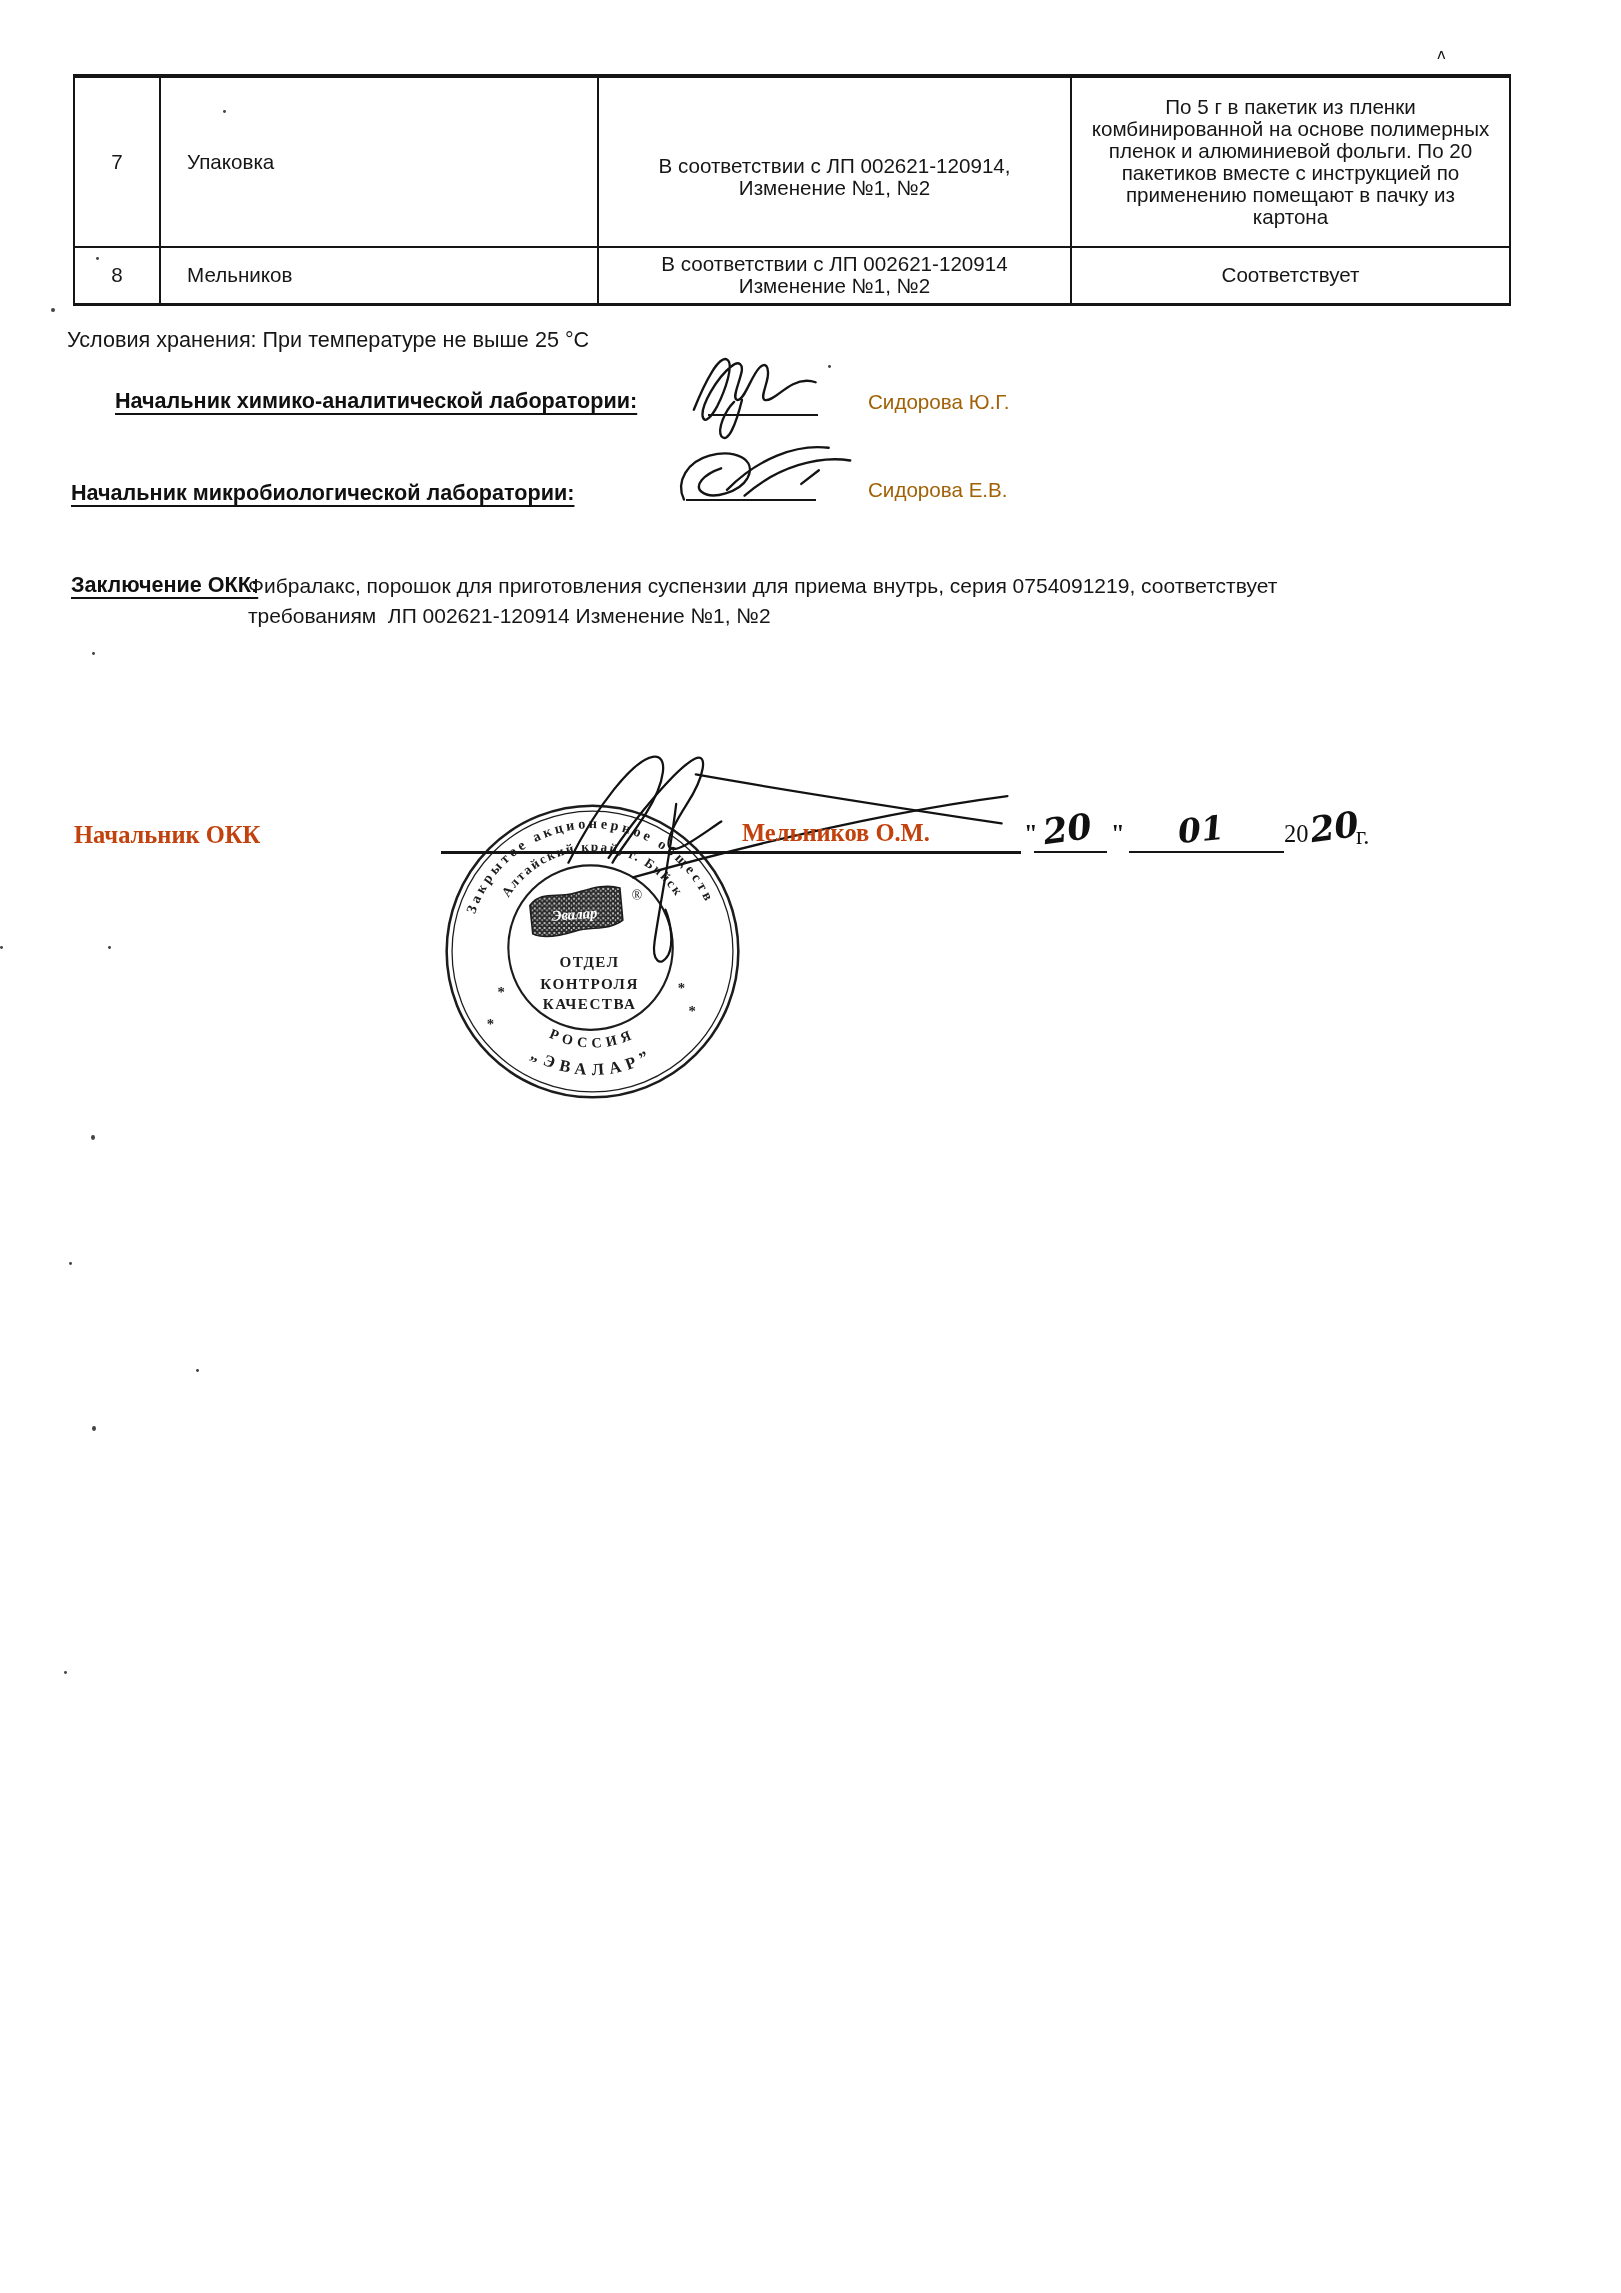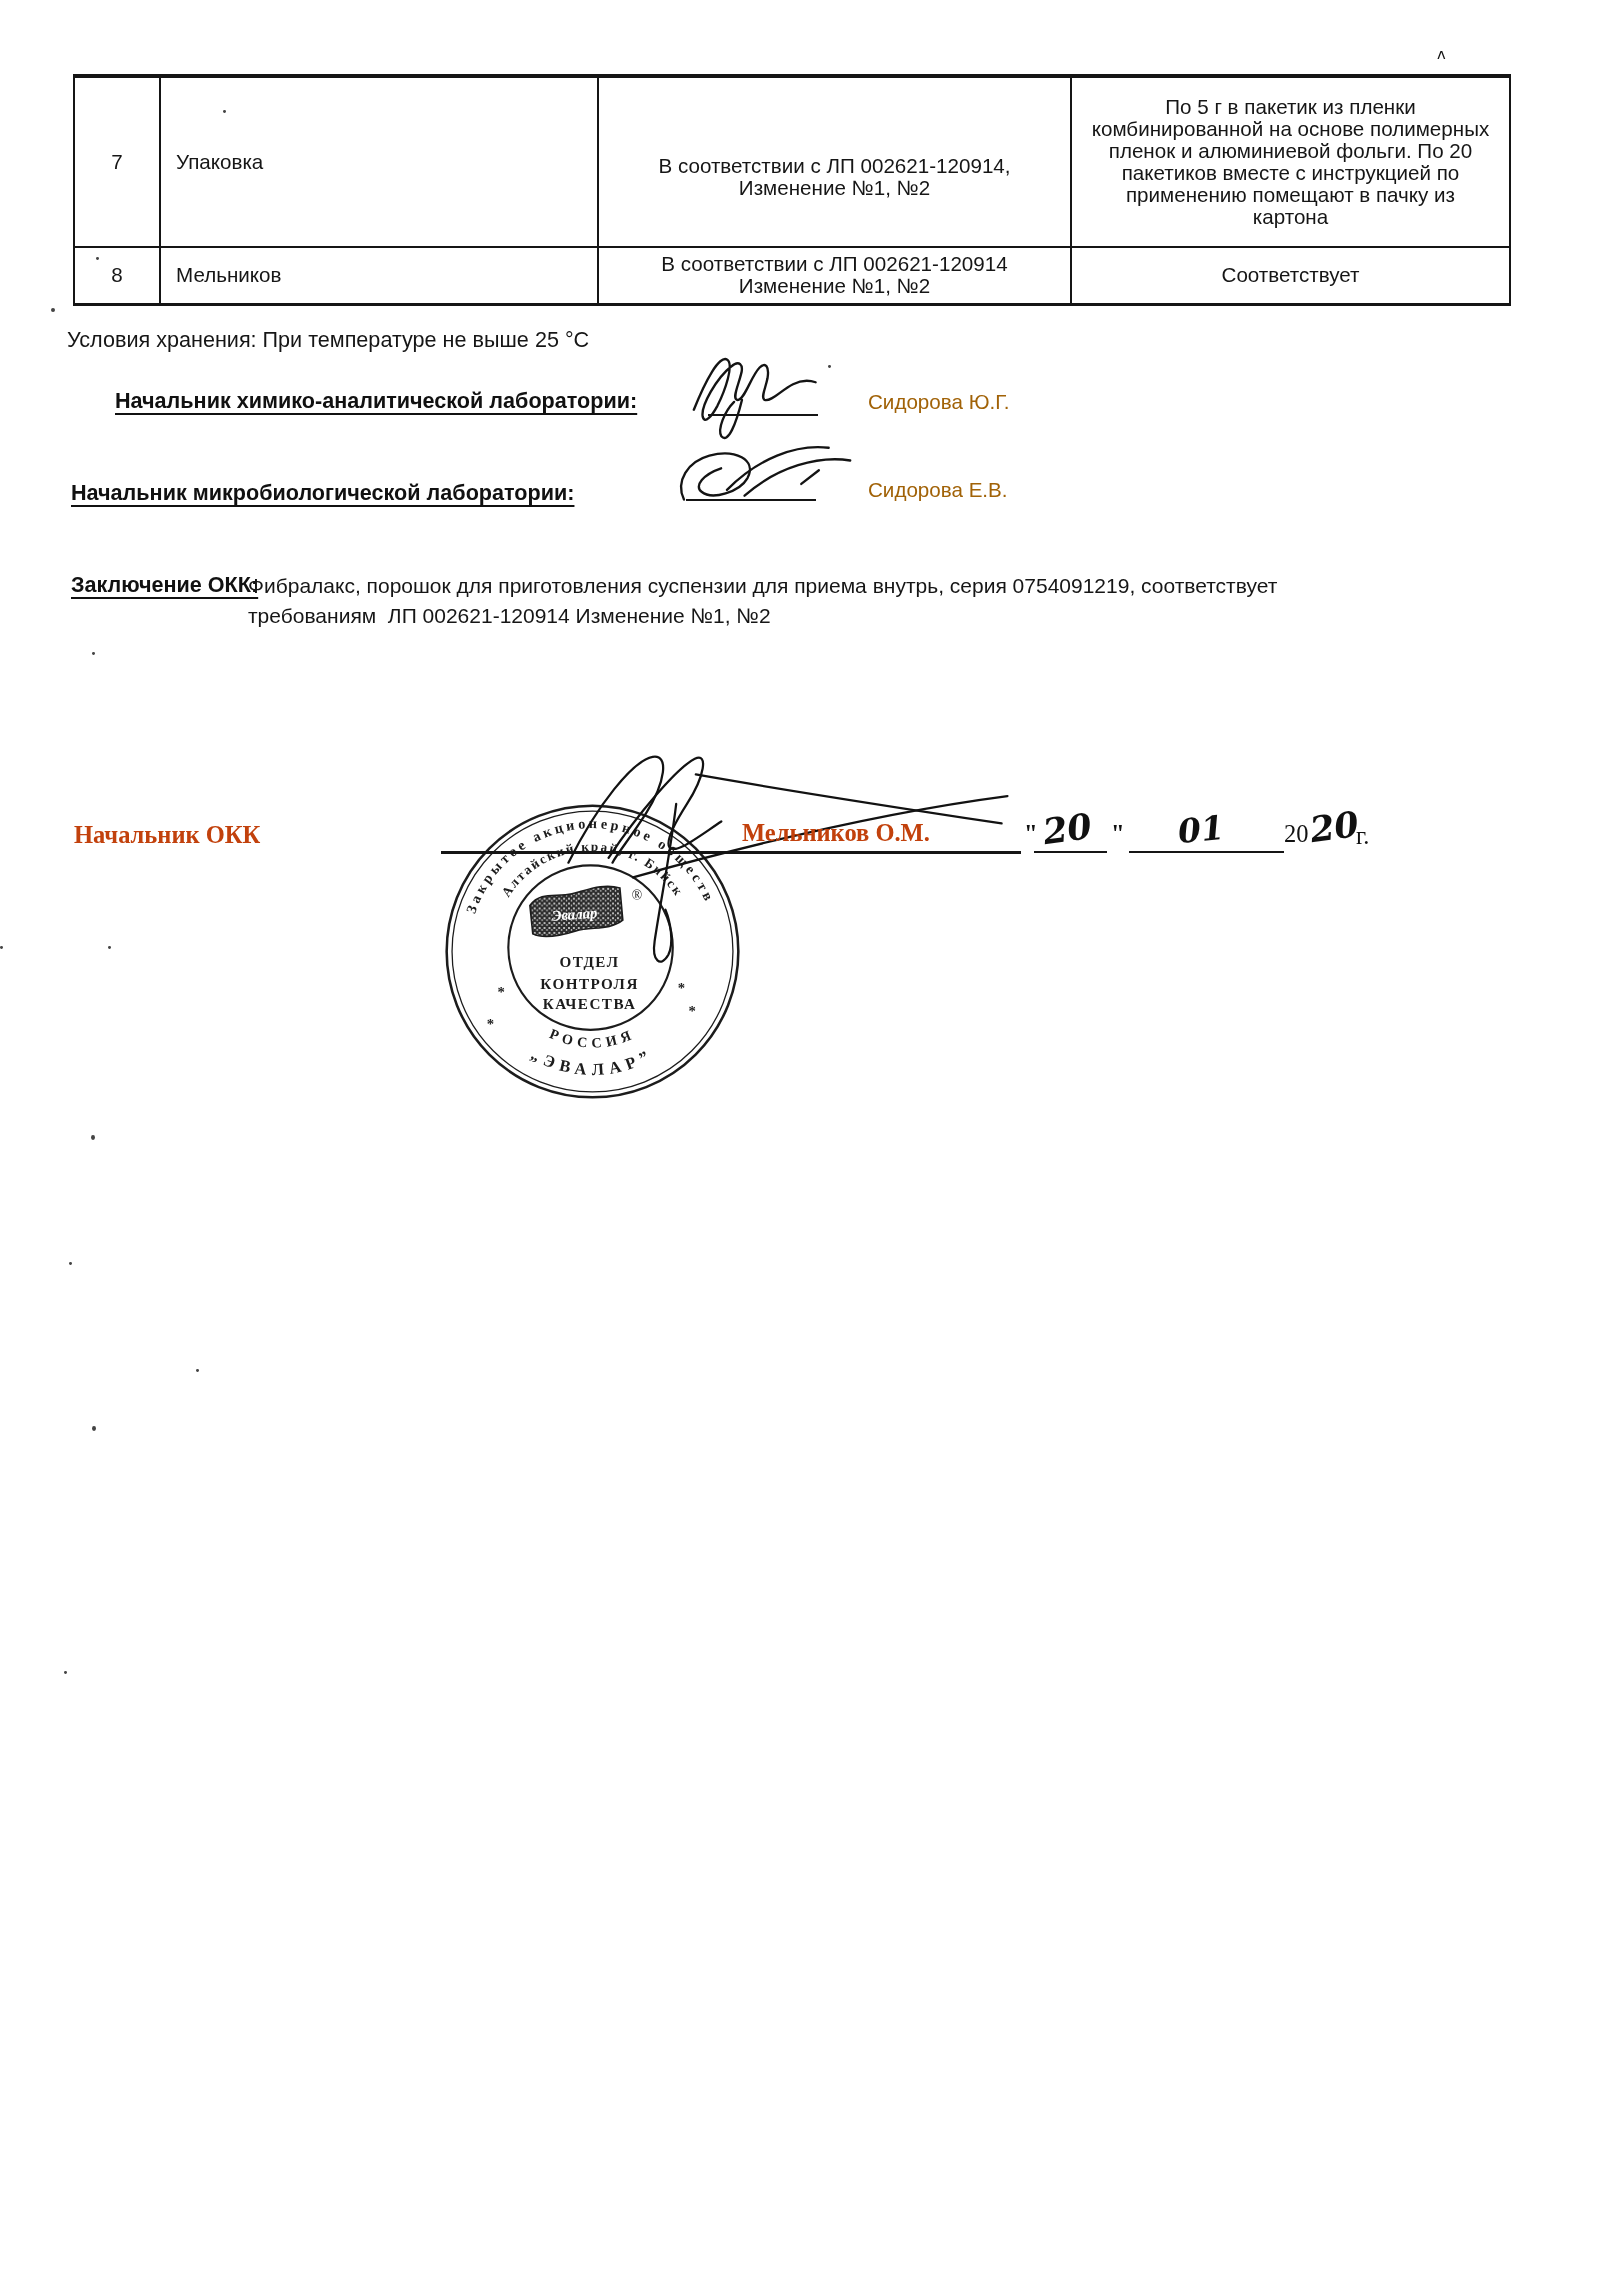--- a/index.html
+++ b/index.html
@@ -5,21 +5,21 @@
   html,body{margin:0;padding:0;background:#ffffff;}
   .page{position:relative;width:1621px;height:2294px;background:#fff;overflow:hidden;
         font-family:"Liberation Sans",sans-serif;color:#1a1a1a;}
   .abs{position:absolute;}
   
   table.qc{border-collapse:collapse;table-layout:fixed;width:1437px;
            border:2.9px solid #151515;border-top:4.9px solid #151515;border-bottom:3.9px solid #151515;}
   table.qc td{border:2px solid #151515;font-size:20.6px;line-height:22px;
               vertical-align:middle;color:#161616;}
   td.cnum{text-align:center;font-size:22.5px;}
-  td.cname{text-align:left;padding-left:15px;}
+  td.cname{text-align:left;padding-left:26px;}
   td.cstd{text-align:center;white-space:pre-line;margin-left:32px;}
   td.cres{text-align:center;white-space:pre-line;}
   td.pt{padding-top:39px;padding-bottom:9.8px;}
   
   .plain{font-size:21.6px;color:#161616;}
   .siglabel{font-size:21.6px;font-weight:bold;color:#111;
             text-decoration:underline;text-underline-offset:4.9px;text-decoration-thickness:2px;}
   .name{font-size:20.6px;color:#a16207;}
   .serifb{font-family:"Liberation Serif",serif;font-weight:bold;font-size:24.5px;color:#c2410c;}
   .concl{font-size:21px;line-height:30px;white-space:pre-wrap;color:#161616;}

